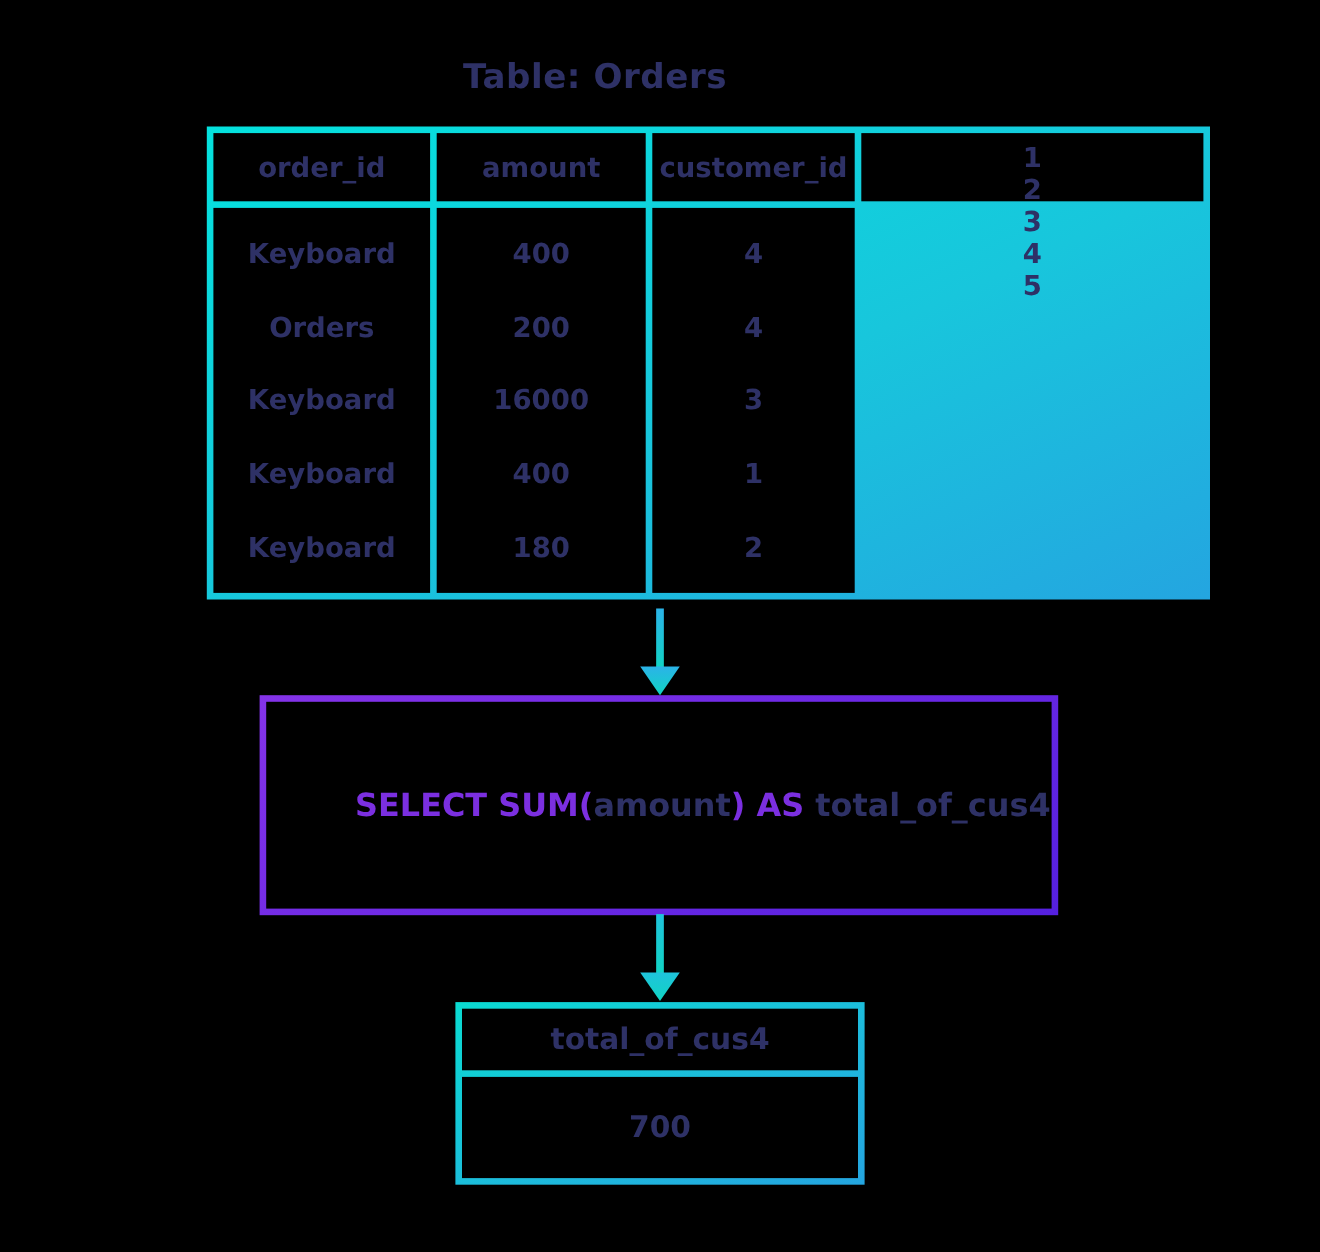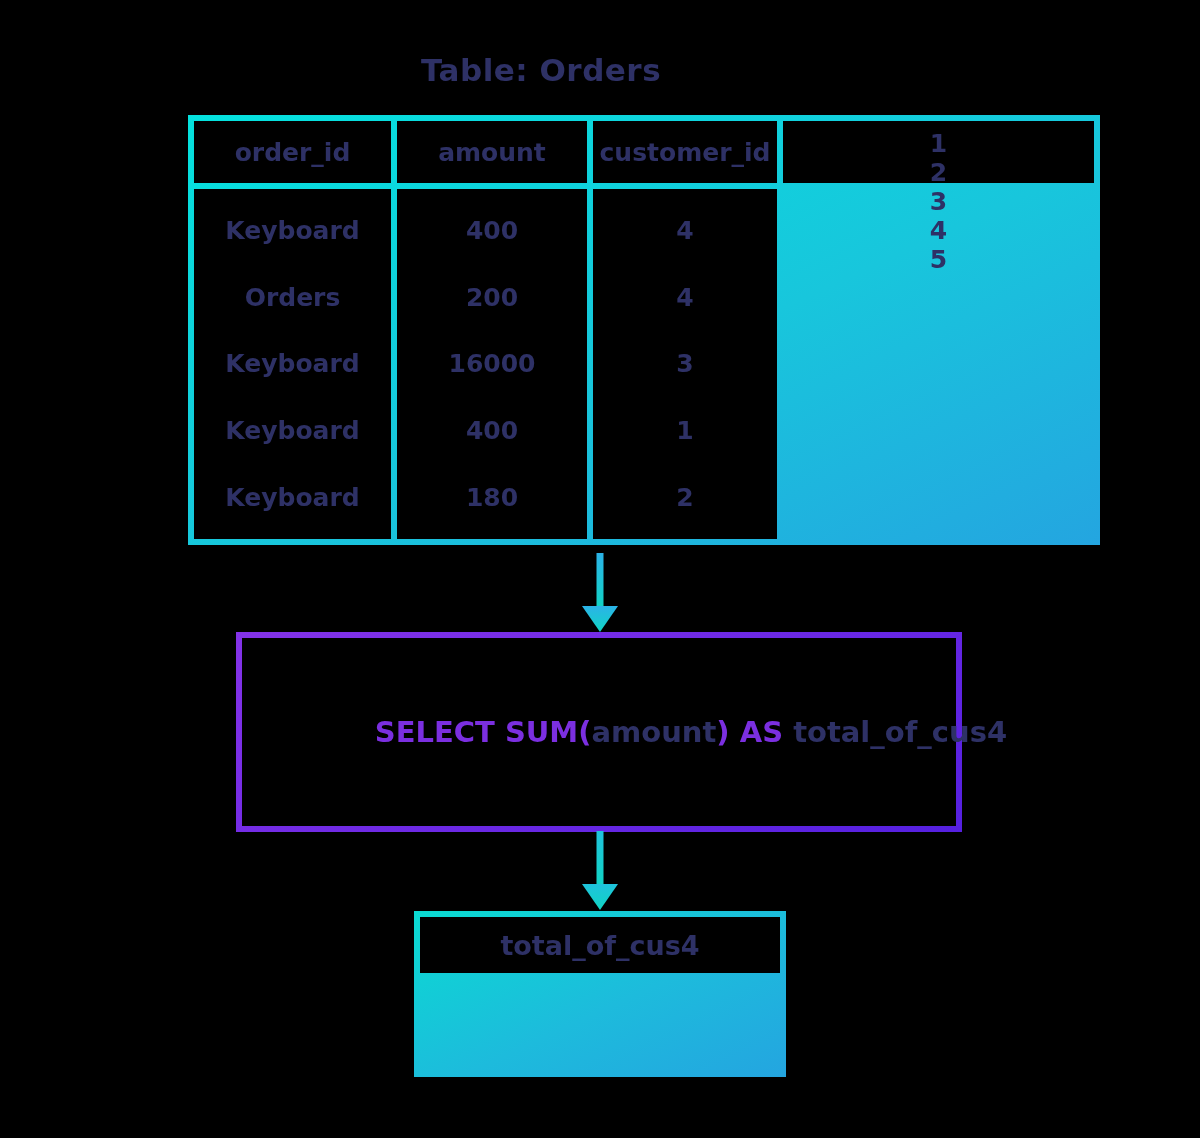--- a/index.html
+++ b/index.html
@@ -87,21 +87,20 @@
     background: linear-gradient(150deg, #8433E8 0%, #6A28E4 55%, #5520E0 100%);
   }
   .sql-inner {
     width: 100%;
     height: 100%;
     box-sizing: border-box;
     background: #000000;
     display: flex;
     flex-direction: column;
     justify-content: center;
-    padding-left: 52px;
   }
   .sql-line {
     font-size: 29px;
     font-weight: bold;
     line-height: 50px;
     white-space: pre;
   }
   .kw { color: #7B2FE0; }
   .id { color: #2E3166; }
 
@@ -196,15 +195,16 @@
         <stop offset="0%" stop-color="#1FC3DC"></stop>
         <stop offset="100%" stop-color="#10D5C3"></stop>
       </linearGradient>
     </defs>
     <rect x="18.5" y="0" width="7" height="57" fill="url(#grad-arrow2)"></rect>
     <polygon points="4,53 40,53 22,79" fill="url(#grad-arrow2)"></polygon>
   </svg>
 
   <div class="result-table">
     <div class="result-cell">total_of_cus4</div>
+    <div class="result-cell">700</div>
   </div>
 
 </div>
 
 </body></html>

